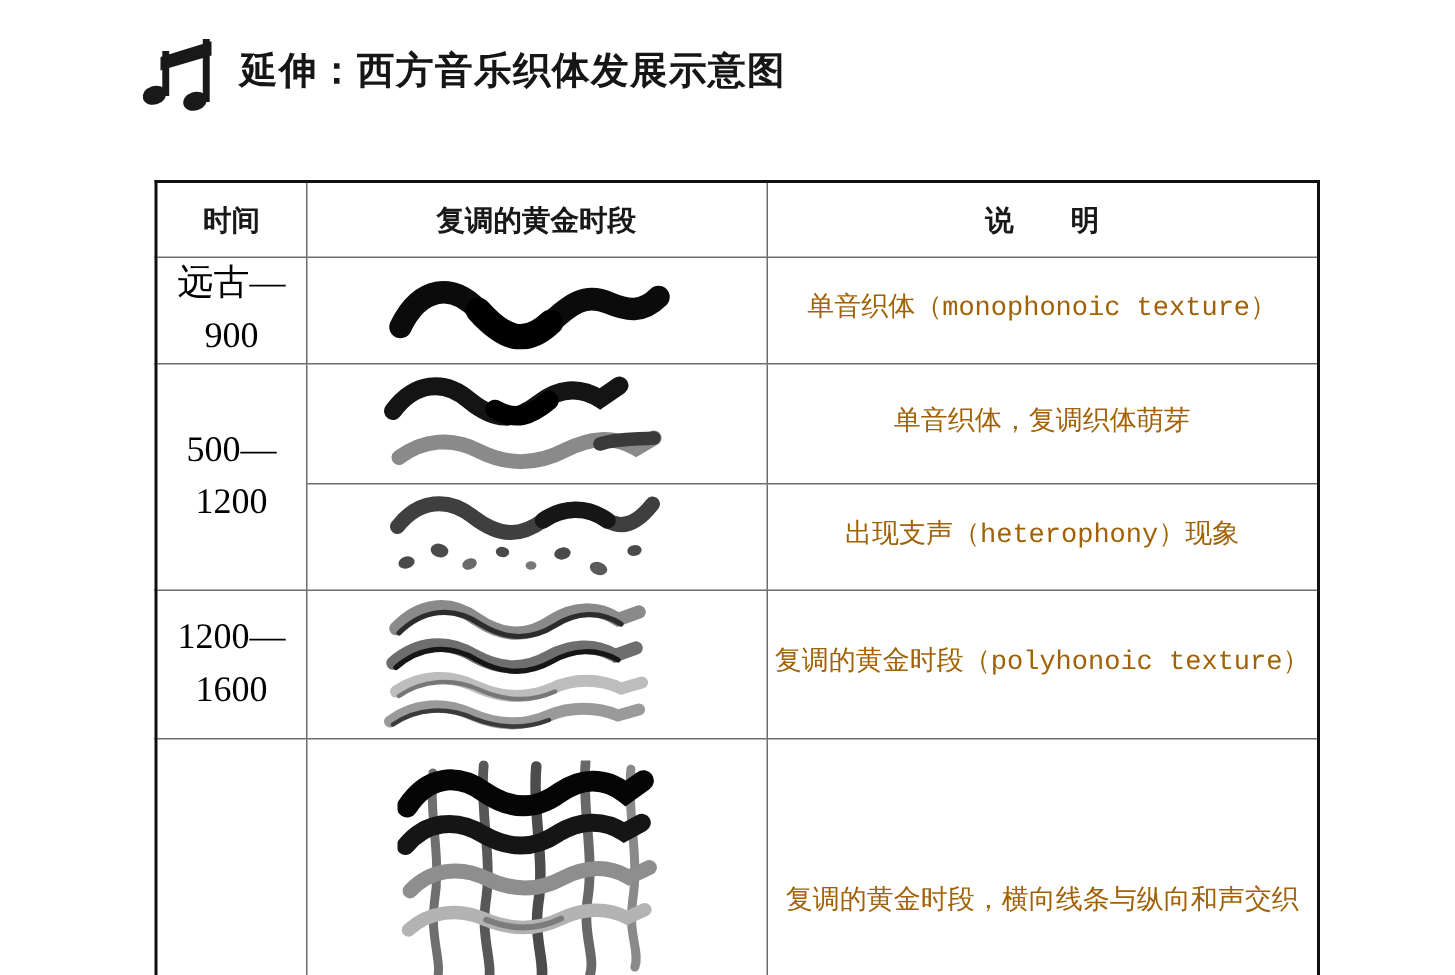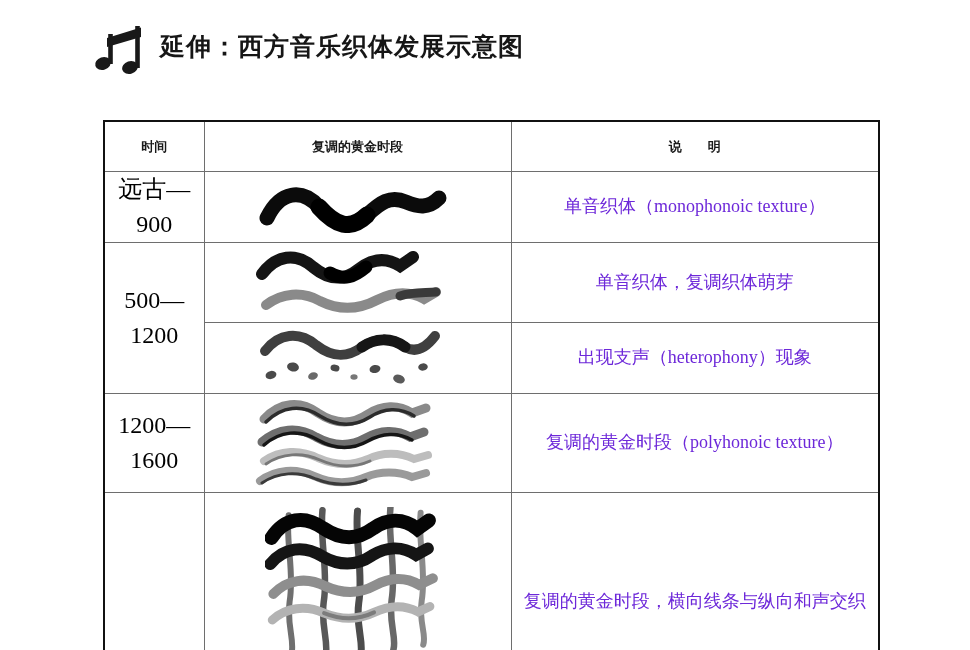--- a/index.html
+++ b/index.html
@@ -29,28 +29,28 @@
   }
   table.texture td,table.texture th{
     border:1px solid #6e6e6e;
     padding:0;
     vertical-align:middle;
     text-align:center;
     overflow:hidden;
   }
   th.hdr{
     font-family:"Liberation Sans","DejaVu Sans",sans-serif;
-    font-weight:bold;font-size:13px;color:#191919;
+    font-weight:bold;font-size:19px;color:#191919;
     height:49px;
   }
   td.time{
     white-space:pre-line;line-height:1.45;font-size:24px;color:#000000;font-family:Liberation Serif, serif;
   }
   td.desc{
-    text-align:left;padding:6px 10px 6px 14px;line-height:1.5;color:#6d28d9;
+    text-align:left;padding:6px 10px 6px 14px;line-height:1.5;color:#a16207;font-family:Liberation Mono, monospace;
   }
   td.desc-top{vertical-align:top;padding-top:12px;}
   td.gfx{text-align:center;}
   td.gfx svg{display:block;margin:0 auto;}
 </style>
 </head>
 <body>
 
 <div id="canvas">
 

